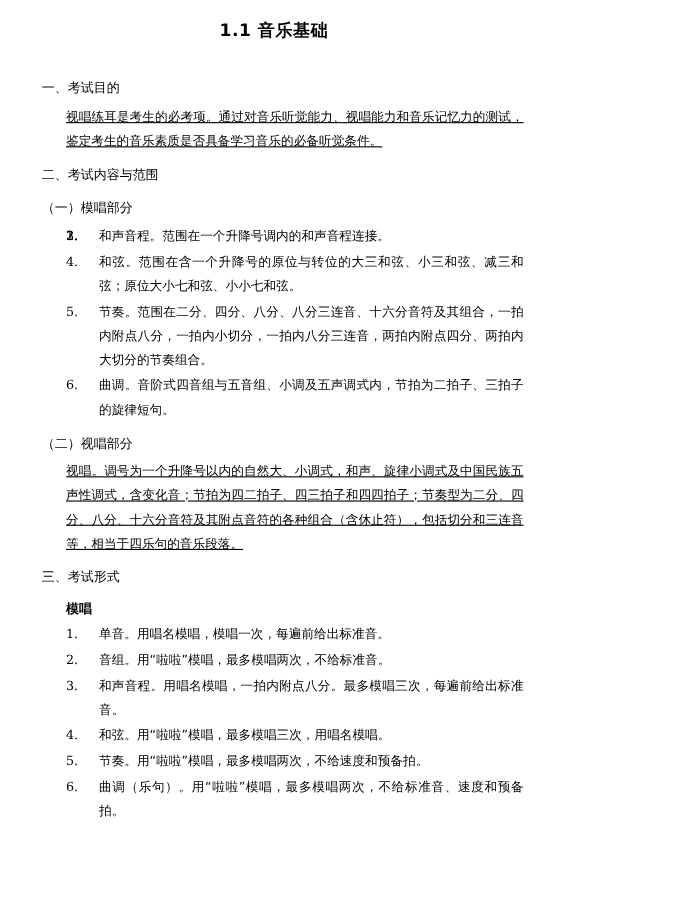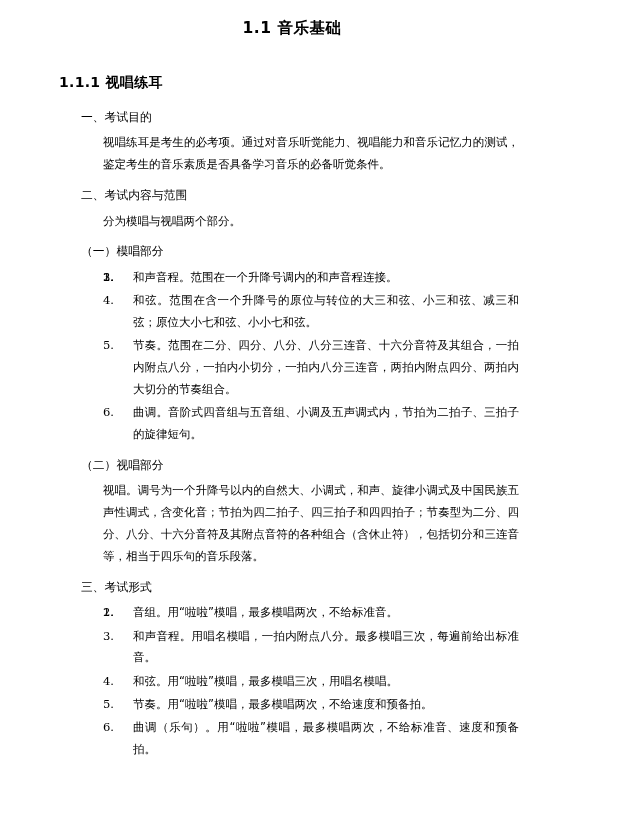--- a/index.html
+++ b/index.html
@@ -15,21 +15,20 @@
     font-size: 11.5px;
     line-height: 1.9;
     -webkit-font-smoothing: antialiased;
   }
   .page {
     width: 504px;
     min-height: 819px;
     box-sizing: border-box;
     padding: 8px 22px 10px 16px;
     position: relative;
-    margin-left: 43px;
   }
   .doc-title {
     text-align: center;
     font-size: 15.5px;
     font-weight: bold;
     margin: 6px 0 26px 0;
     letter-spacing: 0.5px;
   }
   .h2 {
     font-size: 14px;
@@ -48,20 +47,21 @@
     font-weight: bold;
     margin: 6px 0 2px 0;
     padding-left: 44px;
   }
   .para {
     margin: 2px 0 6px 0;
     padding-left: 44px;
     text-align: justify;
     text-justify: inter-ideograph;
     padding-right: 6px;
+    text-decoration: underline;
   }
   ol.numlist {
     margin: 1px 0 4px 0;
     padding: 0;
     list-style: none;
   }
   ol.numlist > li {
     position: relative;
     padding-left: 74px;
     padding-right: 6px;
@@ -78,46 +78,45 @@
     font-size: 11.5px;
   }
 </style>
 </head>
 <body>
 
 <div class="page">
 
   <div class="doc-title">1.1 音乐基础</div>
 
-  <div class="h2">1.1.1 视唱练耳</div>
 
   <div class="h3">一、考试目的</div>
   <div class="para">视唱练耳是考生的必考项。通过对音乐听觉能力、视唱能力和音乐记忆力的测试，鉴定考生的音乐素质是否具备学习音乐的必备听觉条件。</div>
 
   <div class="h3">二、考试内容与范围</div>
-  <div class="para">分为模唱与视唱两个部分。</div>
 
   <div class="h3">（一）模唱部分</div>
 
   <ol class="numlist">
     <li><span class="num">1.</span></li>
     <li><span class="num">2.</span></li>
     <li><span class="num">3.</span><span>和声音程。范围在一个升降号调内的和声音程连接。</span></li>
     <li><span class="num">4.</span><span>和弦。范围在含一个升降号的原位与转位的大三和弦、小三和弦、减三和弦；原位大小七和弦、小小七和弦。</span></li>
     <li><span class="num">5.</span><span>节奏。范围在二分、四分、八分、八分三连音、十六分音符及其组合，一拍内附点八分，一拍内小切分，一拍内八分三连音，两拍内附点四分、两拍内大切分的节奏组合。</span></li>
     <li><span class="num">6.</span><span>曲调。音阶式四音组与五音组、小调及五声调式内，节拍为二拍子、三拍子的旋律短句。</span></li>
   </ol>
 
   <div class="h3">（二）视唱部分</div>
   <div class="para">视唱。调号为一个升降号以内的自然大、小调式，和声、旋律小调式及中国民族五声性调式，含变化音；节拍为四二拍子、四三拍子和四四拍子；节奏型为二分、四分、八分、十六分音符及其附点音符的各种组合（含休止符），包括切分和三连音等，相当于四乐句的音乐段落。</div>
 
   <div class="h3">三、考试形式</div>
+  <div class="h4">模唱</div>
 
   <ol class="numlist">
-    <li><span class="num">1.</span></li>
+    <li><span class="num">1.</span><span>单音。用唱名模唱，模唱一次，每遍前给出标准音。</span></li>
     <li><span class="num">2.</span><span>音组。用“啦啦”模唱，最多模唱两次，不给标准音。</span></li>
     <li><span class="num">3.</span><span>和声音程。用唱名模唱，一拍内附点八分。最多模唱三次，每遍前给出标准音。</span></li>
     <li><span class="num">4.</span><span>和弦。用“啦啦”模唱，最多模唱三次，用唱名模唱。</span></li>
     <li><span class="num">5.</span><span>节奏。用“啦啦”模唱，最多模唱两次，不给速度和预备拍。</span></li>
     <li><span class="num">6.</span><span>曲调（乐句）。用“啦啦”模唱，最多模唱两次，不给标准音、速度和预备拍。</span></li>
   </ol>
 
 </div>
 
 </body></html>

